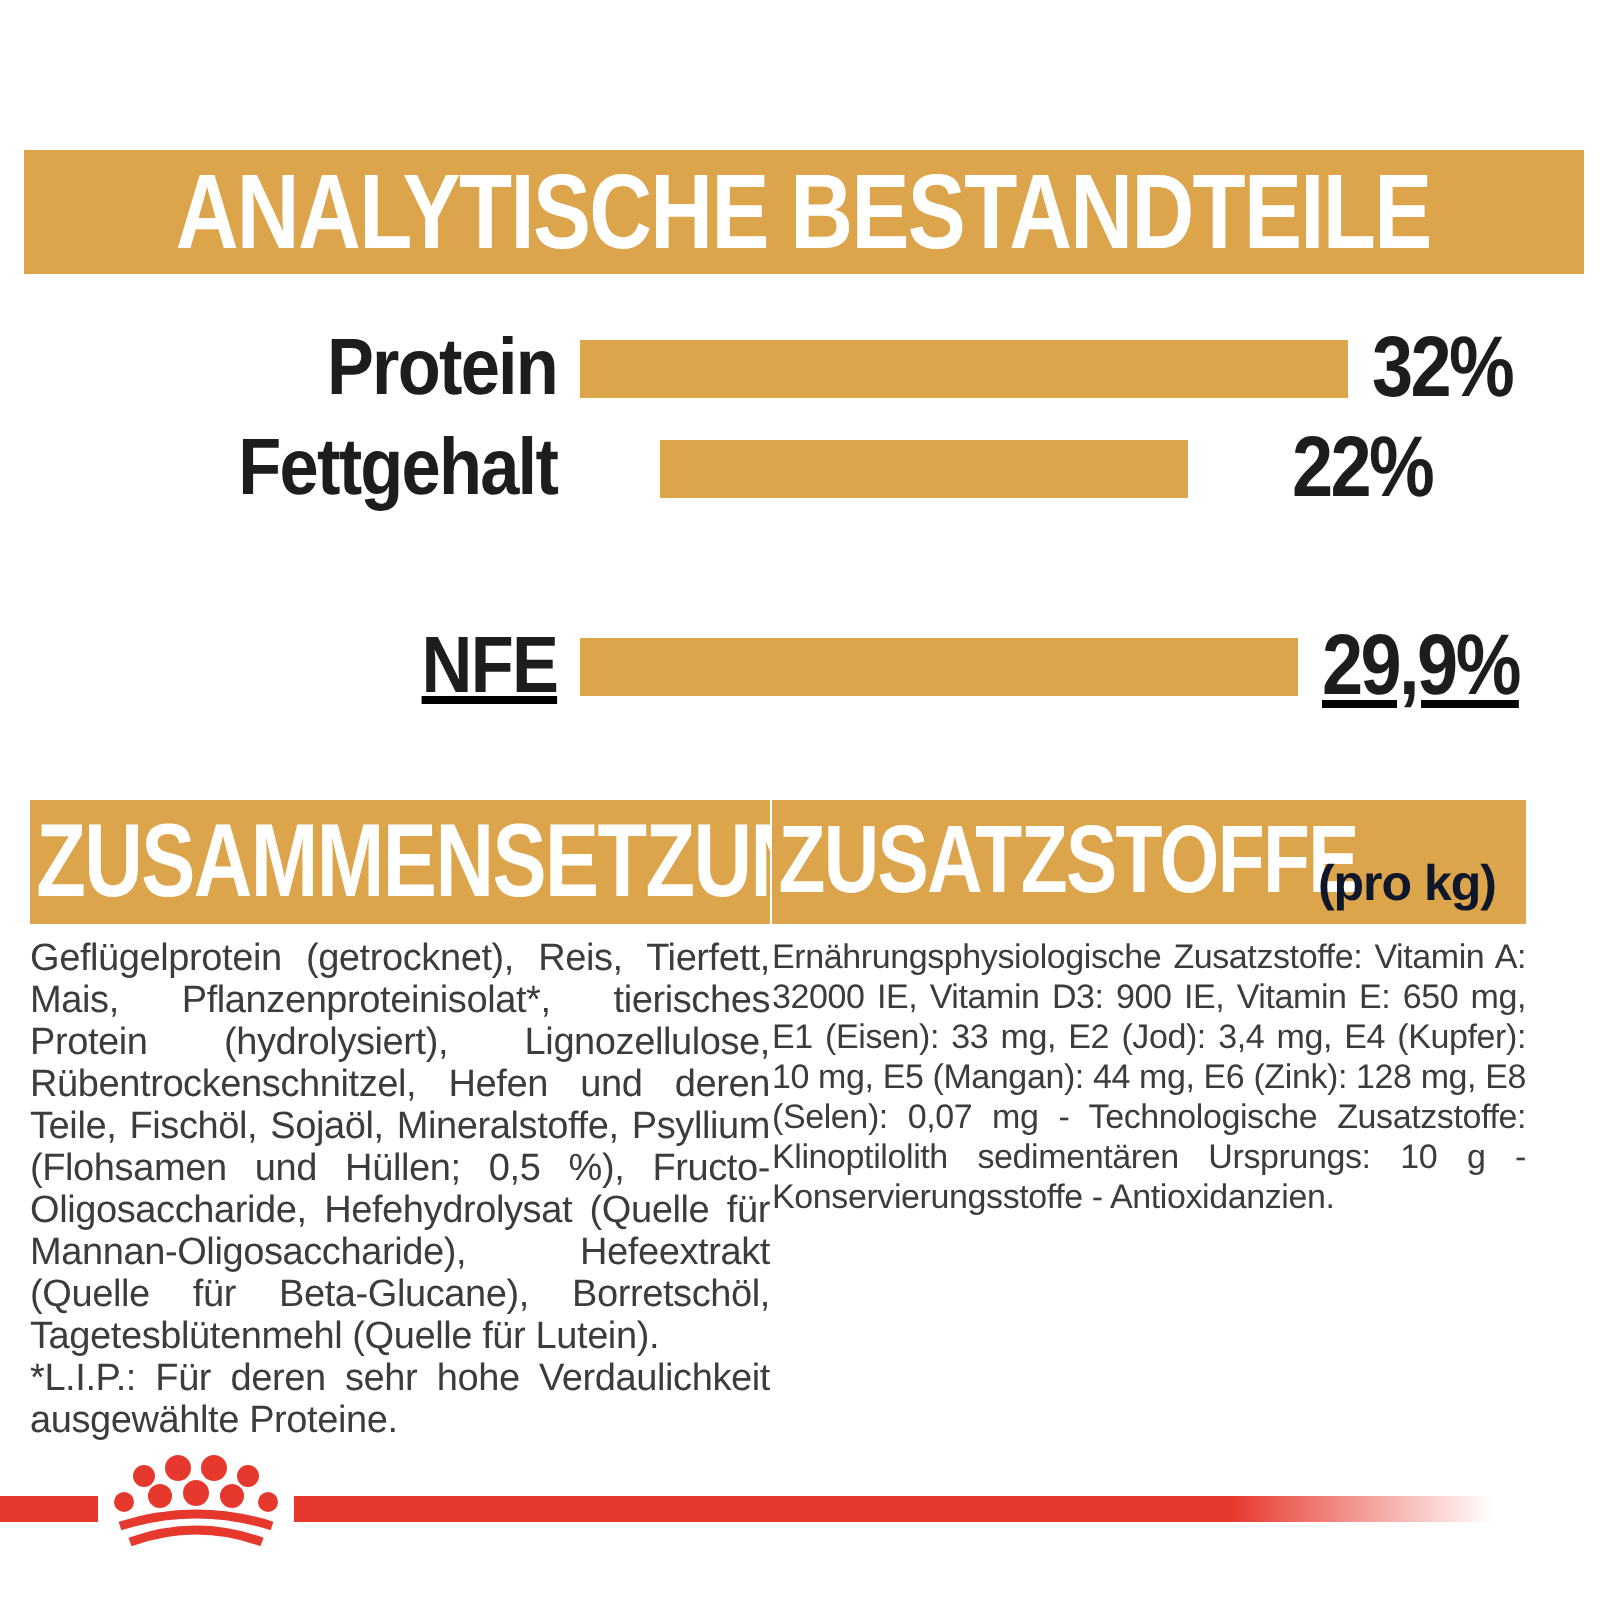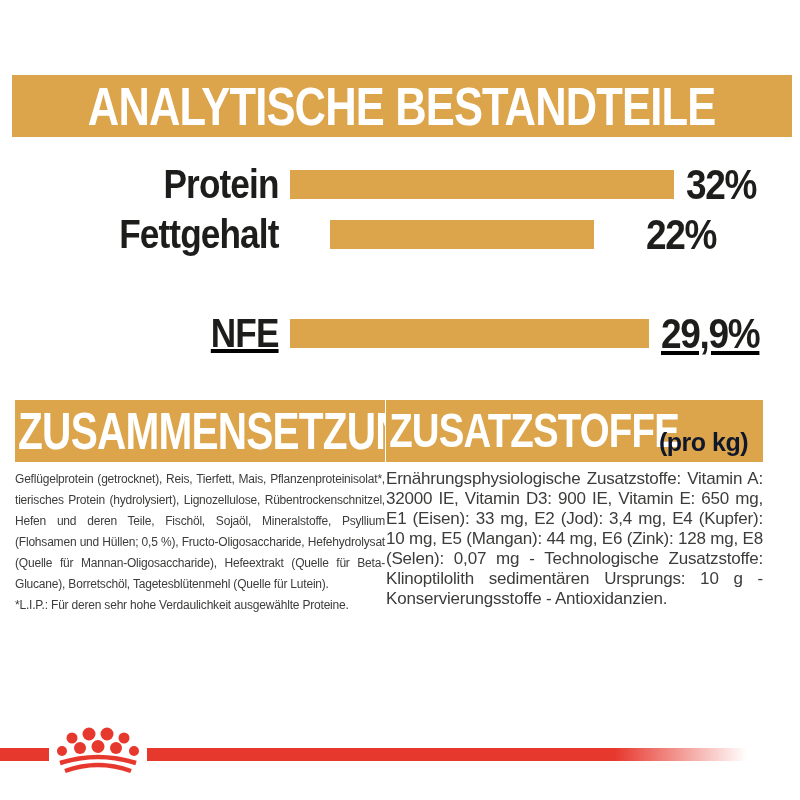--- a/index.html
+++ b/index.html
@@ -105,21 +105,21 @@
     font-weight: bold;
     font-size: 25px;
     letter-spacing: -0.5px;
     white-space: nowrap;
   }
 
   .body-text {
     margin: 0;
     text-align: justify;
     color: var(--text_body);
-    font-size: 12px;
+    font-size: 19px;
     line-height: 21px;
     letter-spacing: -0.2px;
   }
   .col-right .body-text { font-size: 17px; line-height: 20px; }
 
   
   .band {
     position: absolute;
     top: 748px; height: 13px;
     background: var(--red);

